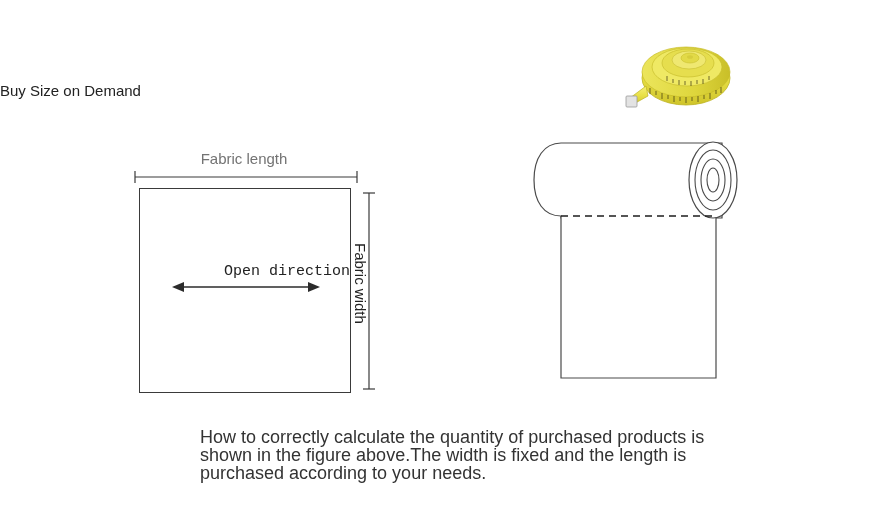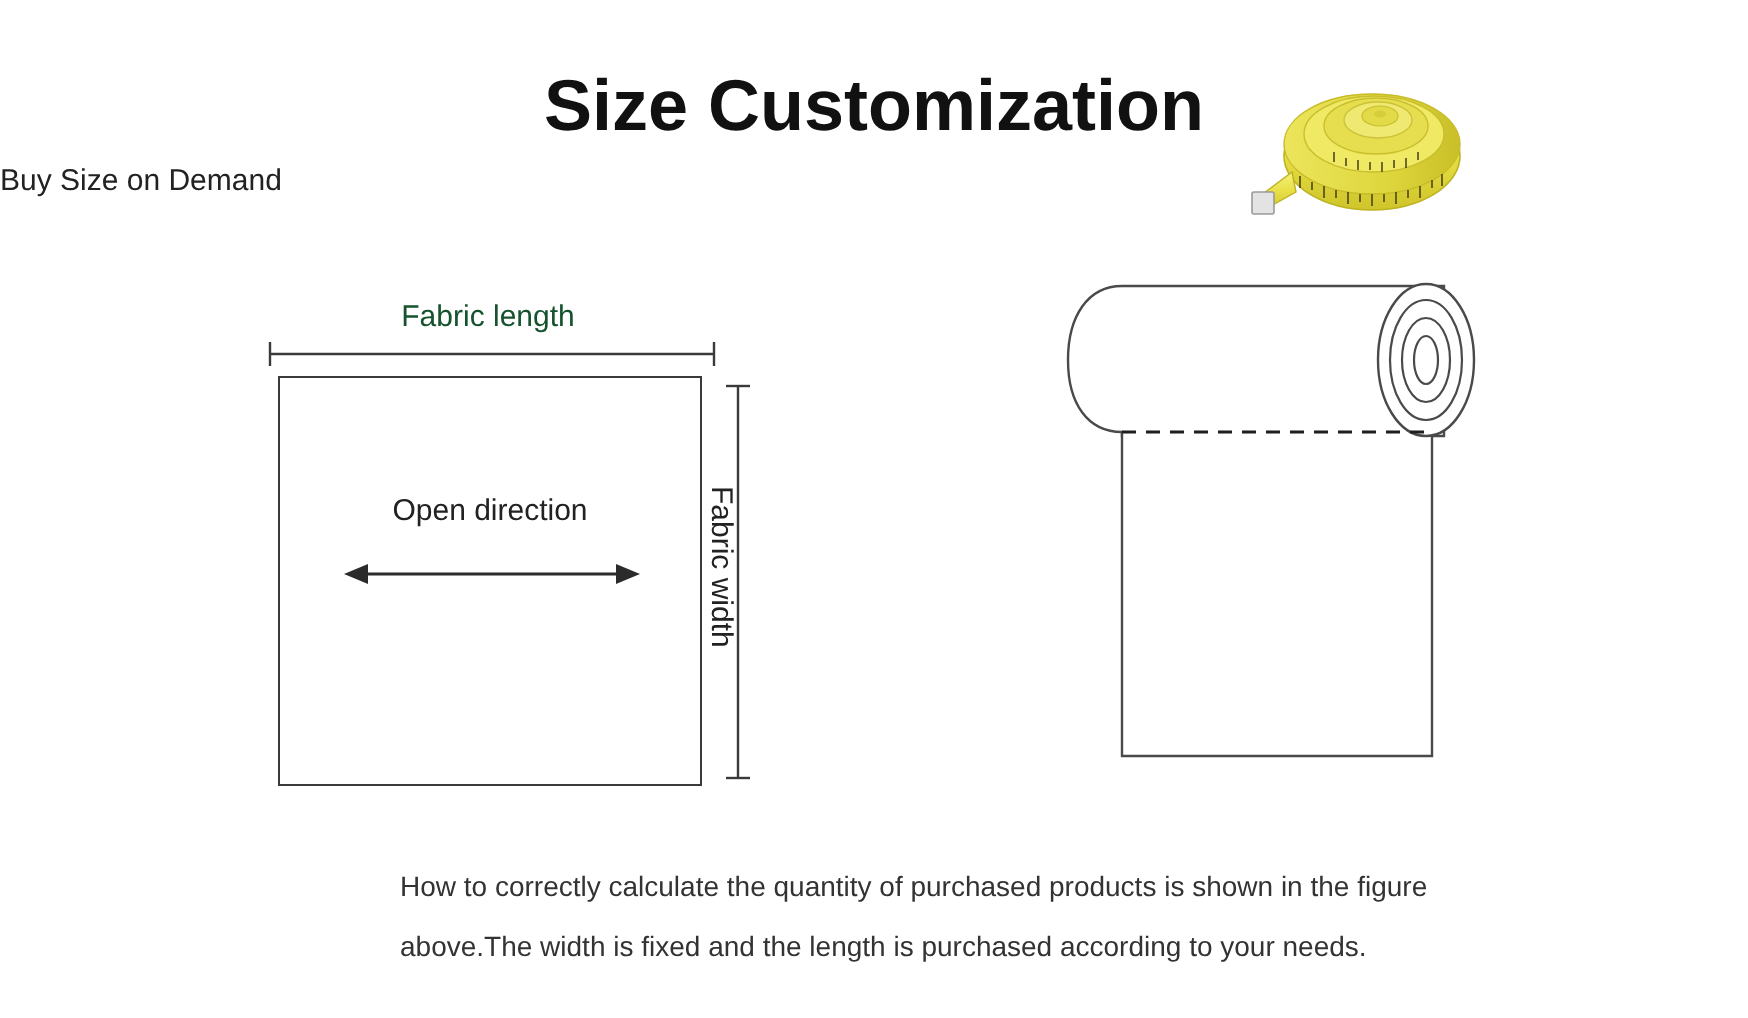--- a/index.html
+++ b/index.html
@@ -50,70 +50,70 @@
 
   
   #left-diagram { left: 0; top: 0; width: 440px; height: 430px; }
 
   #fabric-length-label {
     left: 130px;
     top: 150px;
     width: 228px;
     text-align: center;
     font-size: 15px;
-    color: #14532d;
+    color: #737373;
     white-space: nowrap;
   }
   #fabric-square {
     left: 139px;
     top: 188px;
     width: 212px;
     height: 205px;
     border: 1.4px solid #3a3a3a;
     background: #ffffff;
     box-sizing: border-box;
   }
   #open-direction-label-left {
     left: 140px;
-    top: 247px;
+    top: 263px;
     width: 210px;
-    text-align: center;
-    font-size: 15px;
-    color: #222222;
-    white-space: nowrap;
+    text-align: right;
+    font-size: 15px;
+    color: #222222;
+    white-space: nowrap;
+    font-family: Liberation Mono, monospace;
   }
   #fabric-width-label {
     left: 369px;
     top: 243px;
     font-size: 15px;
     color: #222222;
     white-space: nowrap;
     transform: rotate(90deg);
     transform-origin: left top;
   }
 
   
   #right-diagram { left: 440px; top: 0; width: 434px; height: 430px; }
 
   
   #caption {
     left: 200px;
     top: 428px;
     width: 540px;
-    font-size: 14px;
-    line-height: 30px;
+    font-size: 18px;
+    line-height: 18px;
     color: #333333;
   }
 </style>
 </head>
 <body>
 
 <div id="page" class="abs">
 
-  <div id="title" class="abs">Size Customization</div>
   <div id="subtitle" class="abs">Buy Size on Demand</div>
 
   <svg id="tape-measure" class="abs" viewBox="0 0 116 82">
     <defs>
       <linearGradient id="tapeGrad" x1="0" y1="0" x2="0" y2="1">
         <stop offset="0%" stop-color="#f5f07a"></stop>
         <stop offset="45%" stop-color="#e9e148"></stop>
         <stop offset="100%" stop-color="#cfc42a"></stop>
       </linearGradient>
       <linearGradient id="tapeGrad2" x1="0" y1="0" x2="1" y2="0">

